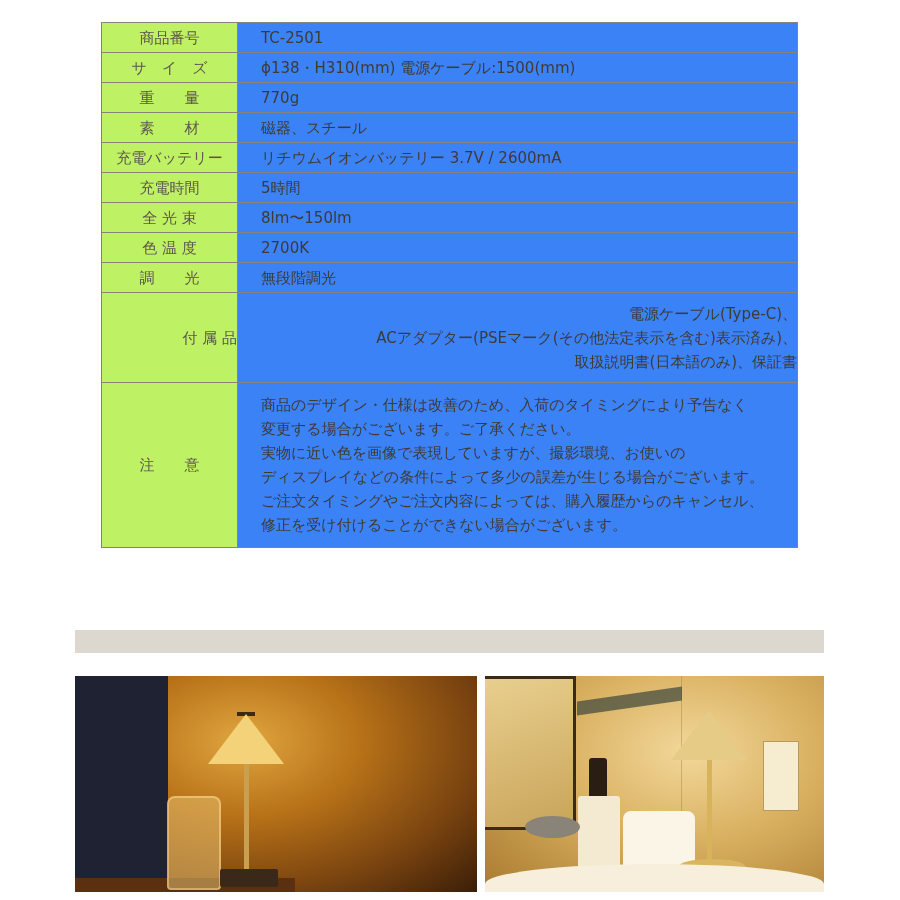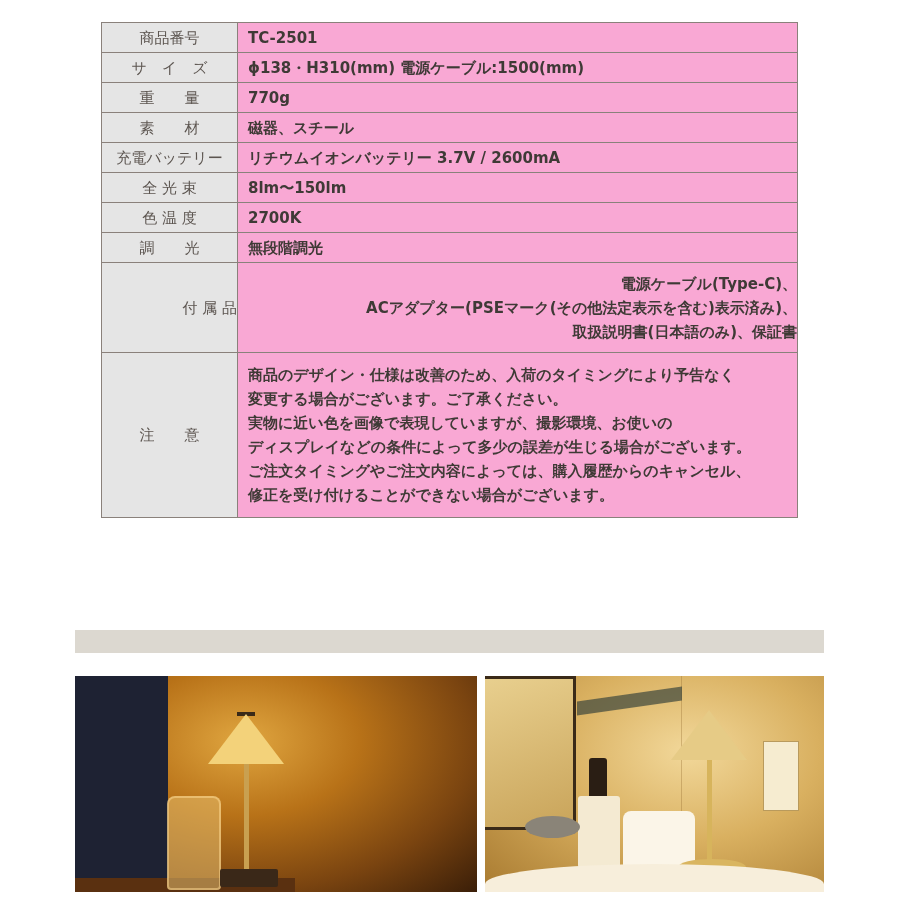--- a/index.html
+++ b/index.html
@@ -1,23 +1,23 @@
 <!DOCTYPE html>
 <html><head>
 <meta charset="utf-8">
 <style>
   html, body { margin: 0; padding: 0; background: #ffffff; }
   body { width: 900px; height: 900px; position: relative; overflow: hidden;
          font-family: "DejaVu Sans", "Liberation Sans", sans-serif; color: #4a4440; }
   .spec-table { position: absolute; left: 101px; top: 22px; width: 697px;
                 border-collapse: collapse; table-layout: fixed; }
   .spec-table td { border: 1px solid #8a817b; font-size: 15px; line-height: 24px; padding: 0; }
-  .spec-table td.th { width: 135px; background: #e5e5e5; text-align: center; color: #5c5550;
+  .spec-table td.th { width: 135px; background: #bef264; text-align: center; color: #5c5550;
                       letter-spacing: 0; }
-  .spec-table td.val { background: #f9a8d4; padding-left: 10px; color: #3f3a36; font-weight: bold; }
+  .spec-table td.val { background: #3b82f6; padding-left: 23px; color: #3f3a36; }
   .spec-table tr.r30 td { height: 29px; }
   .spec-table tr.r90 td { height: 89px; text-align: right; }
   .spec-table tr.r165 td { height: 164px; }
   .val .line { display: block; white-space: nowrap; }
   .divider-bar { position: absolute; left: 75px; top: 630px; width: 749px; height: 23px; background: #dcd8d0; }
   .photo { position: absolute; top: 676px; height: 216px; overflow: hidden; }
   .photo-left { left: 75px; width: 402px;
     background: radial-gradient(ellipse at 42% 30%, #e0a640 0%, #b87218 35%, #7a4410 70%, #3a1e08 100%); }
   .photo-right { left: 485px; width: 339px;
     background: radial-gradient(ellipse at 60% 35%, #f2d89a 0%, #d9b060 45%, #a87a30 100%); }
@@ -76,20 +76,26 @@
           <span class="line">磁器、スチール</span>
         </td>
     </tr>
     <tr class="r30">
       <td class="th">充電バッテリー</td>
       <td class="val">
           <span class="line">リチウムイオンバッテリー 3.7V / 2600mA</span>
         </td>
     </tr>
     <tr class="r30">
+      <td class="th">充電時間</td>
+      <td class="val">
+          <span class="line">5時間</span>
+        </td>
+    </tr>
+    <tr class="r30">
       <td class="th">全 光 束</td>
       <td class="val">
           <span class="line">8lm〜150lm</span>
         </td>
     </tr>
     <tr class="r30">
       <td class="th">色 温 度</td>
       <td class="val">
           <span class="line">2700K</span>
         </td>

